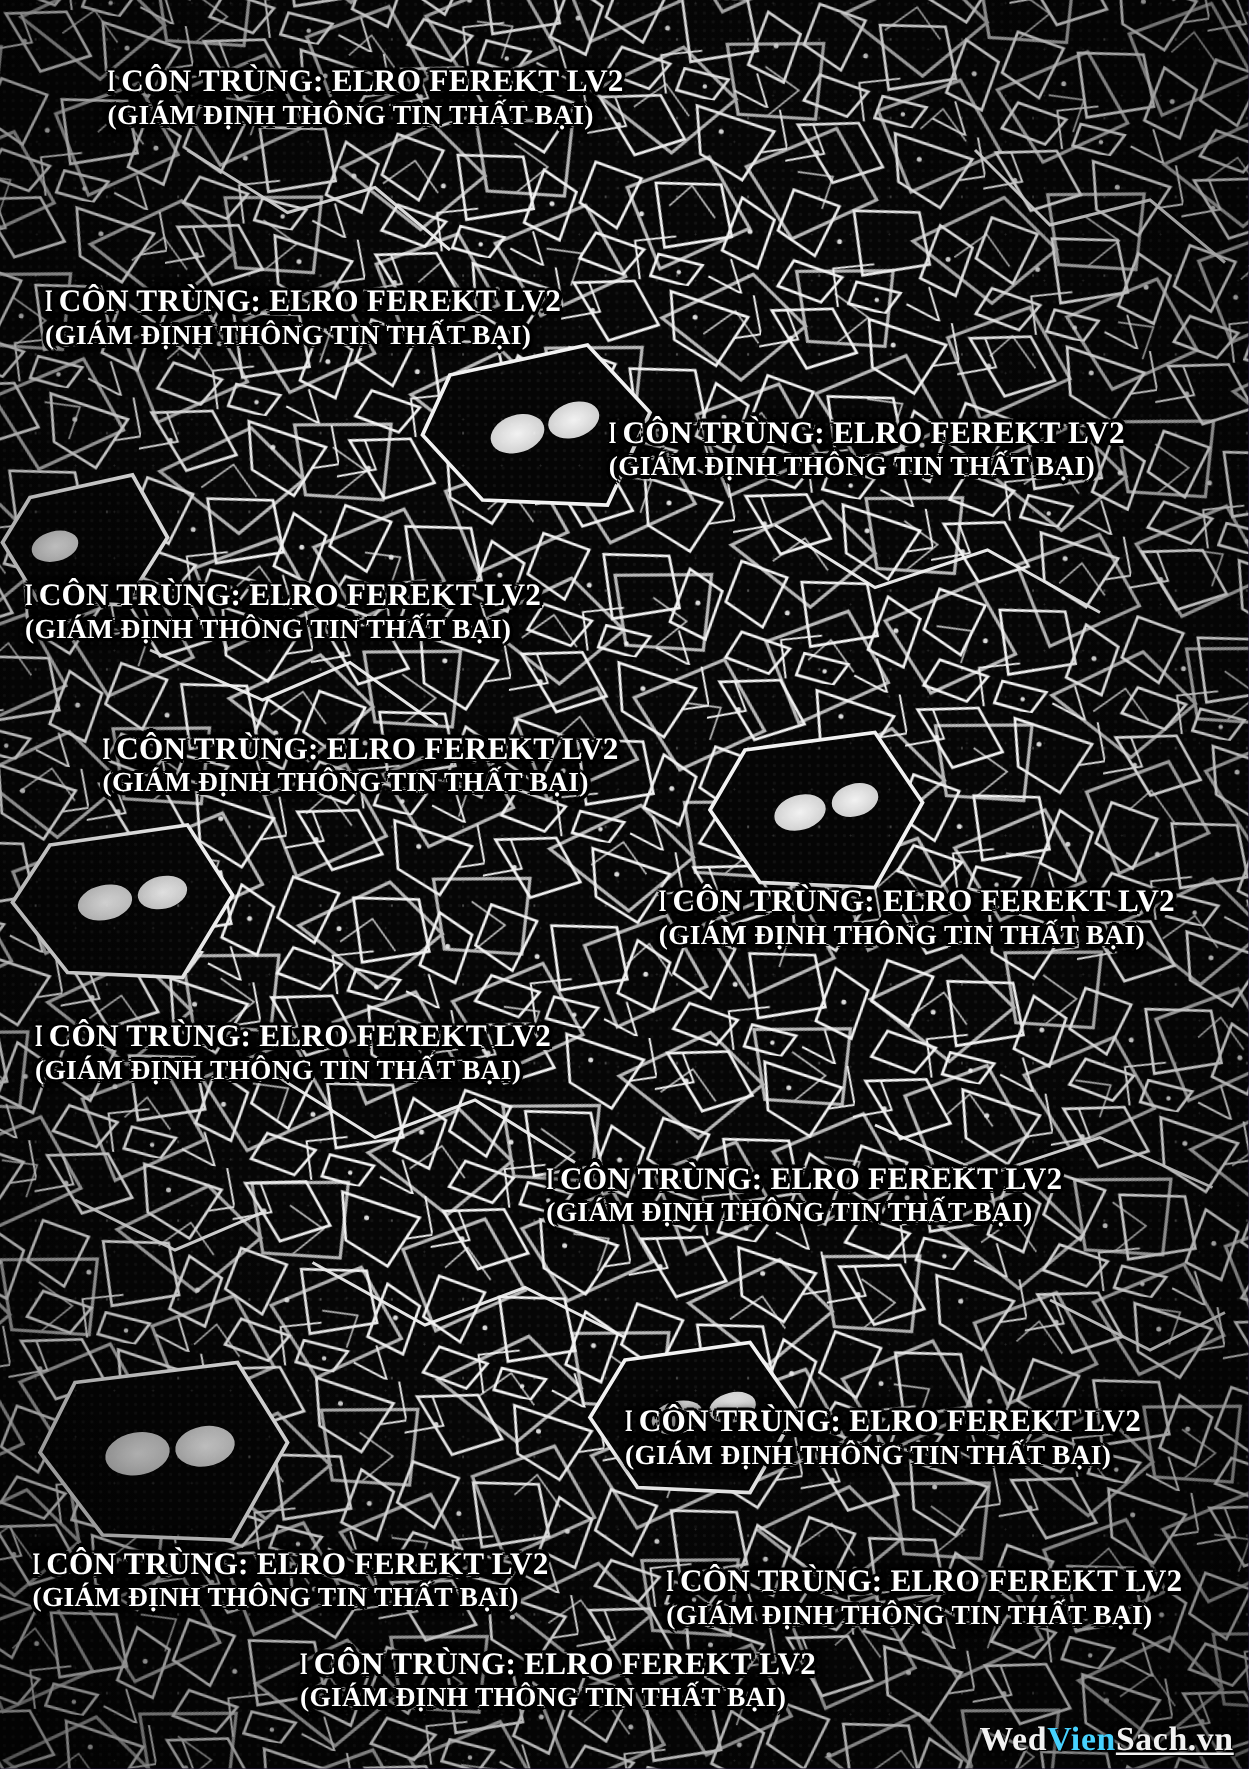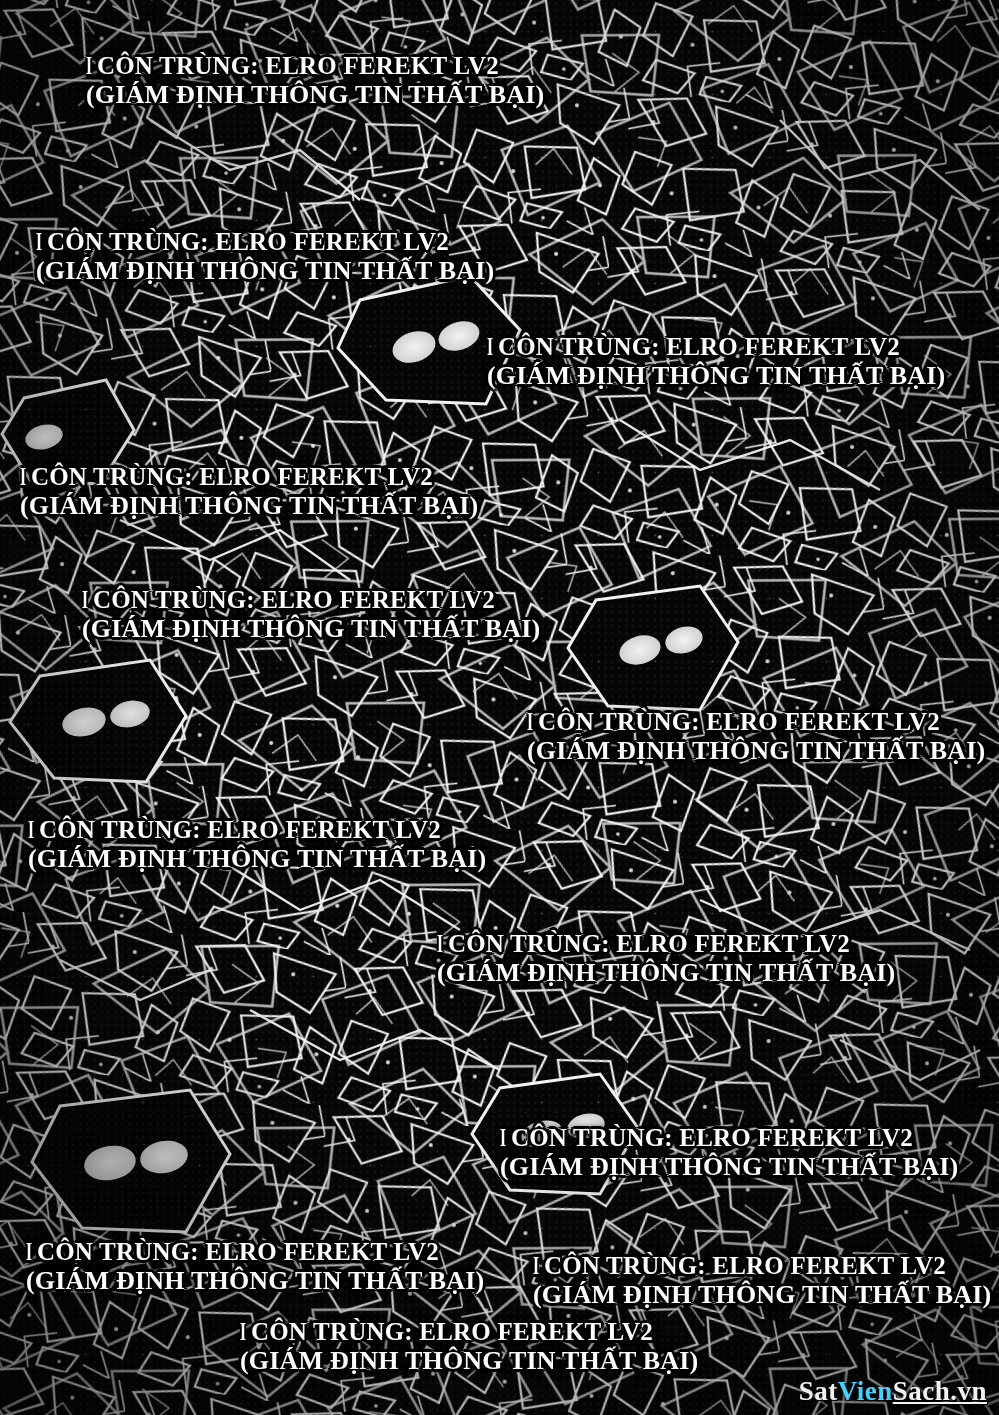--- a/index.html
+++ b/index.html
@@ -62,21 +62,21 @@
     line-height: 1.12;
     white-space: nowrap;
     font-weight: 700;
   }
   .caption .line1 {
     display: block;
     font-size: 25px;
   }
   .caption .line2 {
     display: block;
-    font-size: 26px;
+    font-size: 22px;
   }
   .caption .marker {
     display: inline-block;
     transform: scaleX(0.62);
     transform-origin: left center;
     margin-right: 1px;
     font-weight: 700;
   }
 
   
@@ -255,16 +255,16 @@
     <span class="line1"><span class="marker">I</span><span>CÔN TRÙNG: ELRO FEREKT LV2</span></span>
     <span class="line2">(GIÁM ĐỊNH THÔNG TIN THẤT BẠI)</span>
   </div>
 
   <div class="caption" style="left:240px; top:1318px;">
     <span class="line1"><span class="marker">I</span><span>CÔN TRÙNG: ELRO FEREKT LV2</span></span>
     <span class="line2">(GIÁM ĐỊNH THÔNG TIN THẤT BẠI)</span>
   </div>
 
   <div class="watermark">
-    <span class="w-a">Sat</span><span class="w-b">Vien</span><span class="w-c">Sach.vn</span>
+    <span class="w-a">Wed</span><span class="w-b">Vien</span><span class="w-c">Sach.vn</span>
   </div>
 
 </div>
 
 </body></html>

